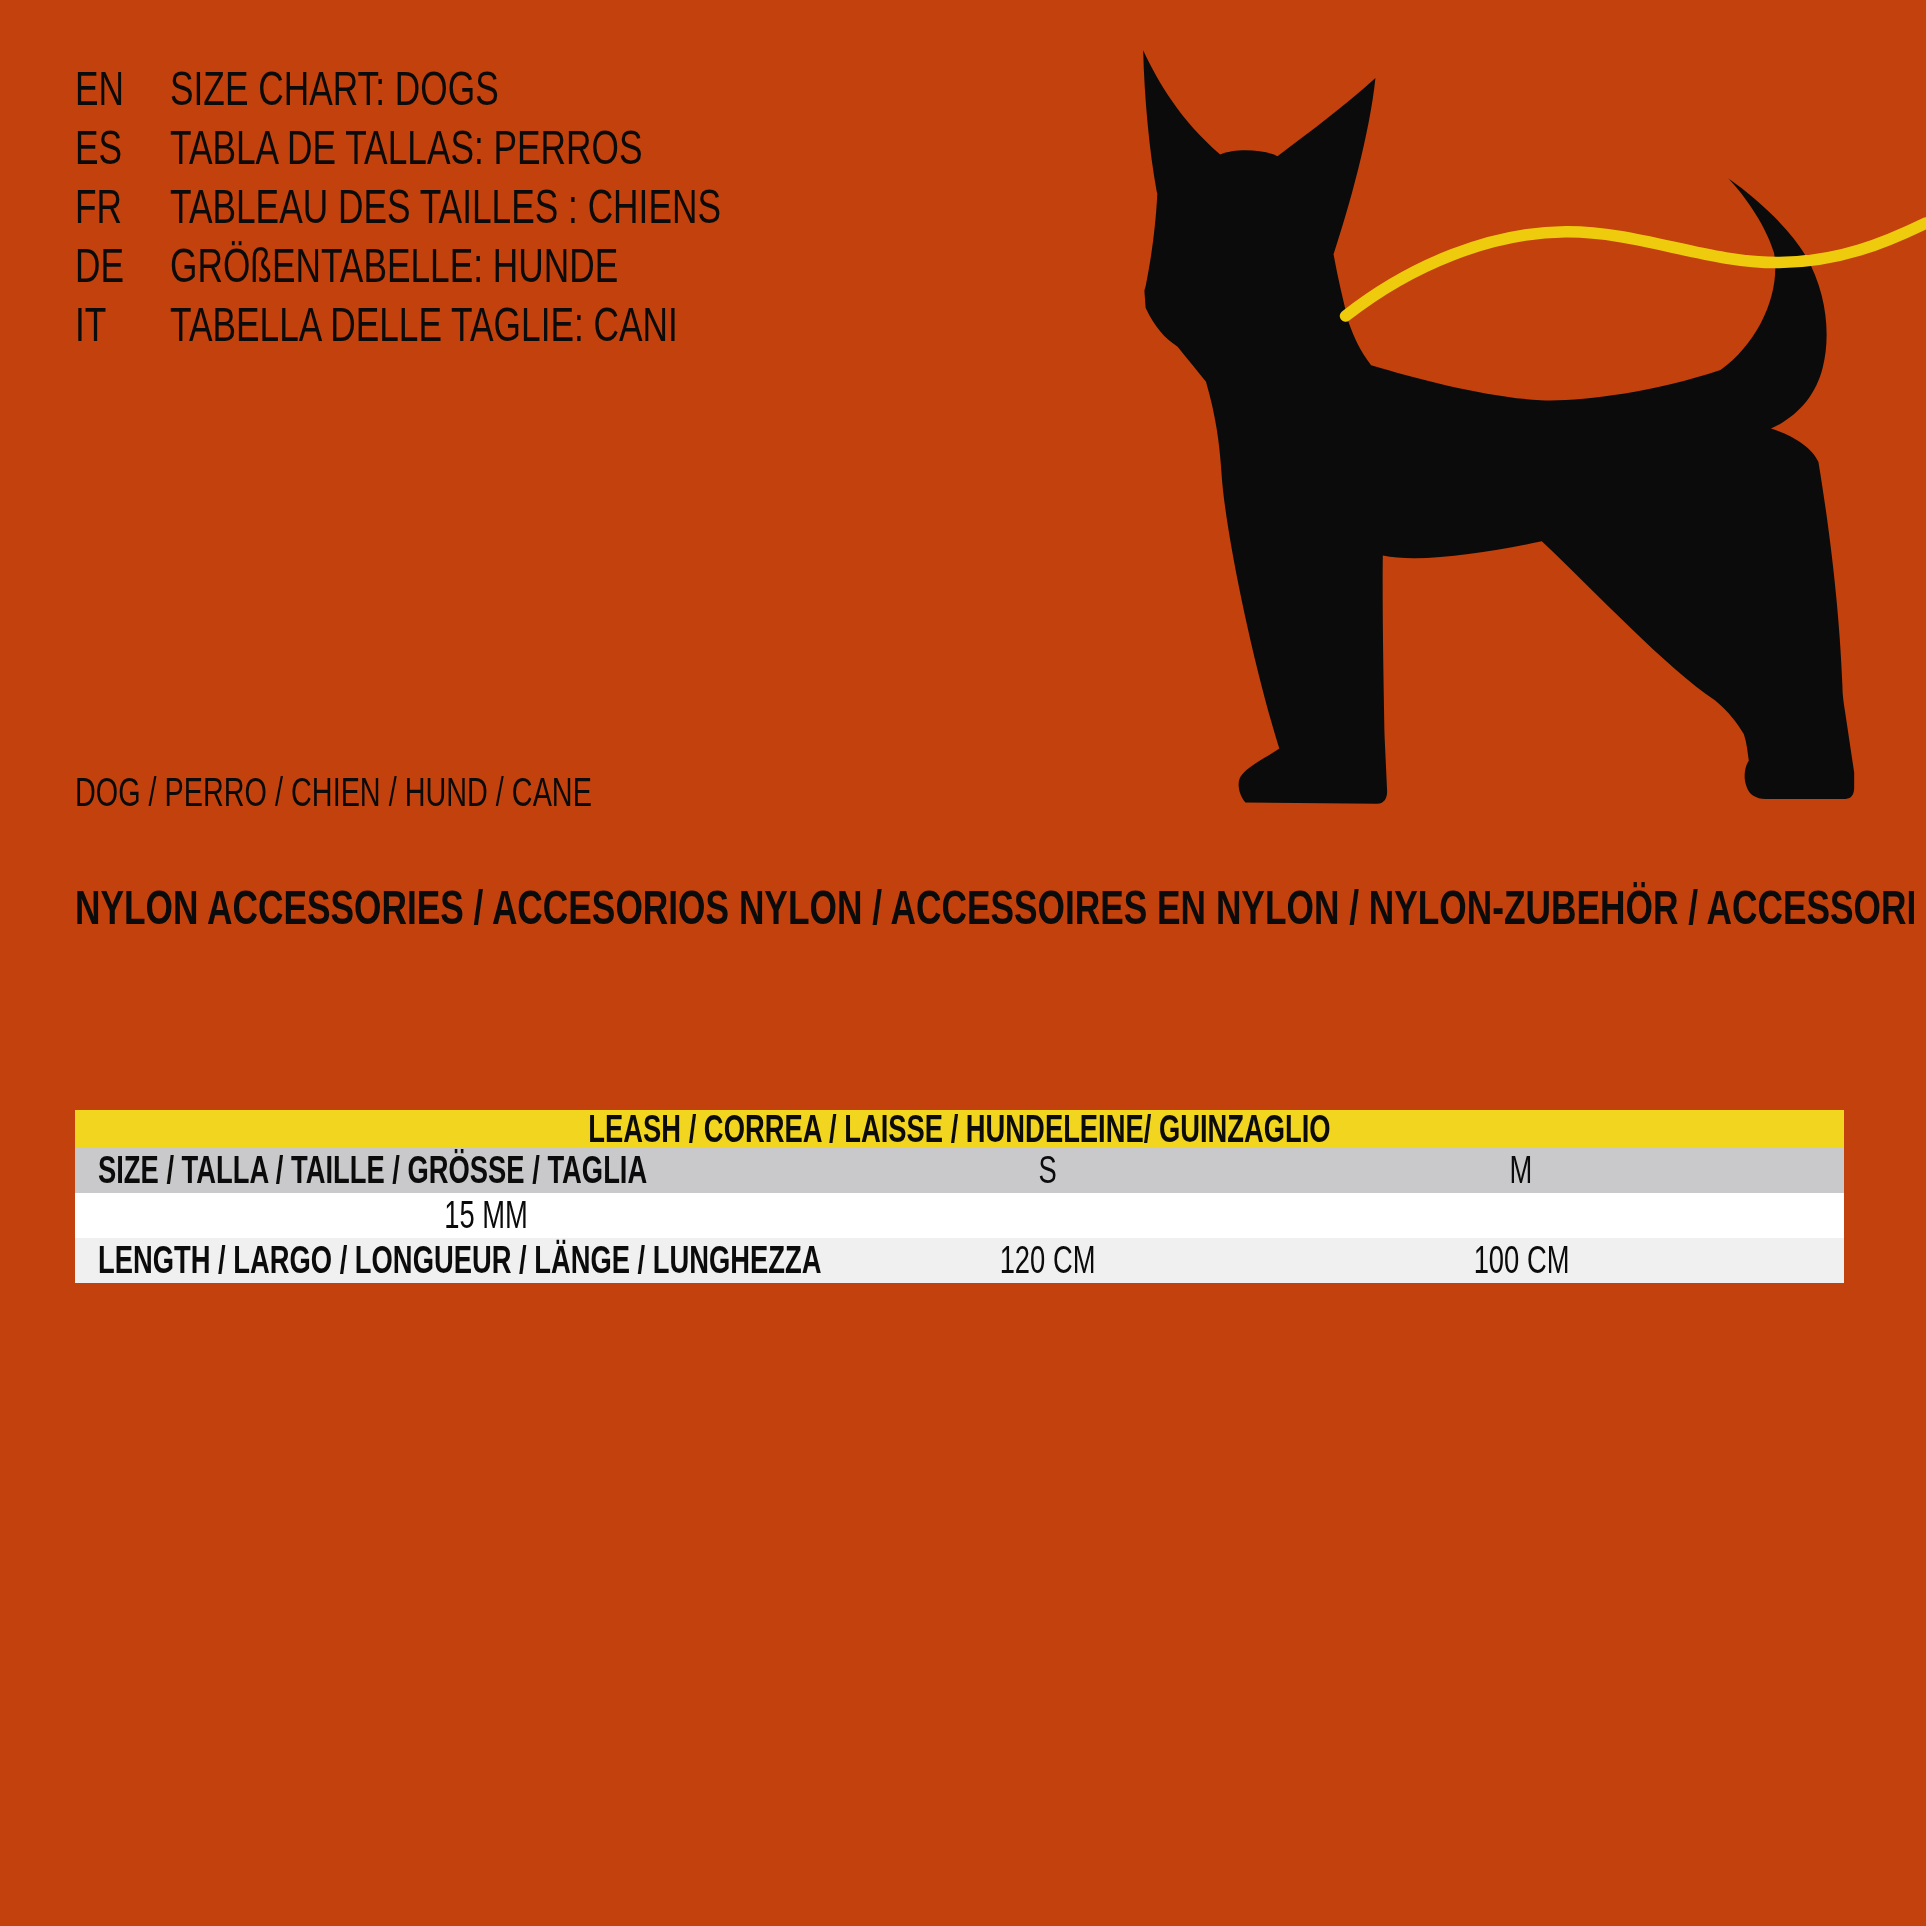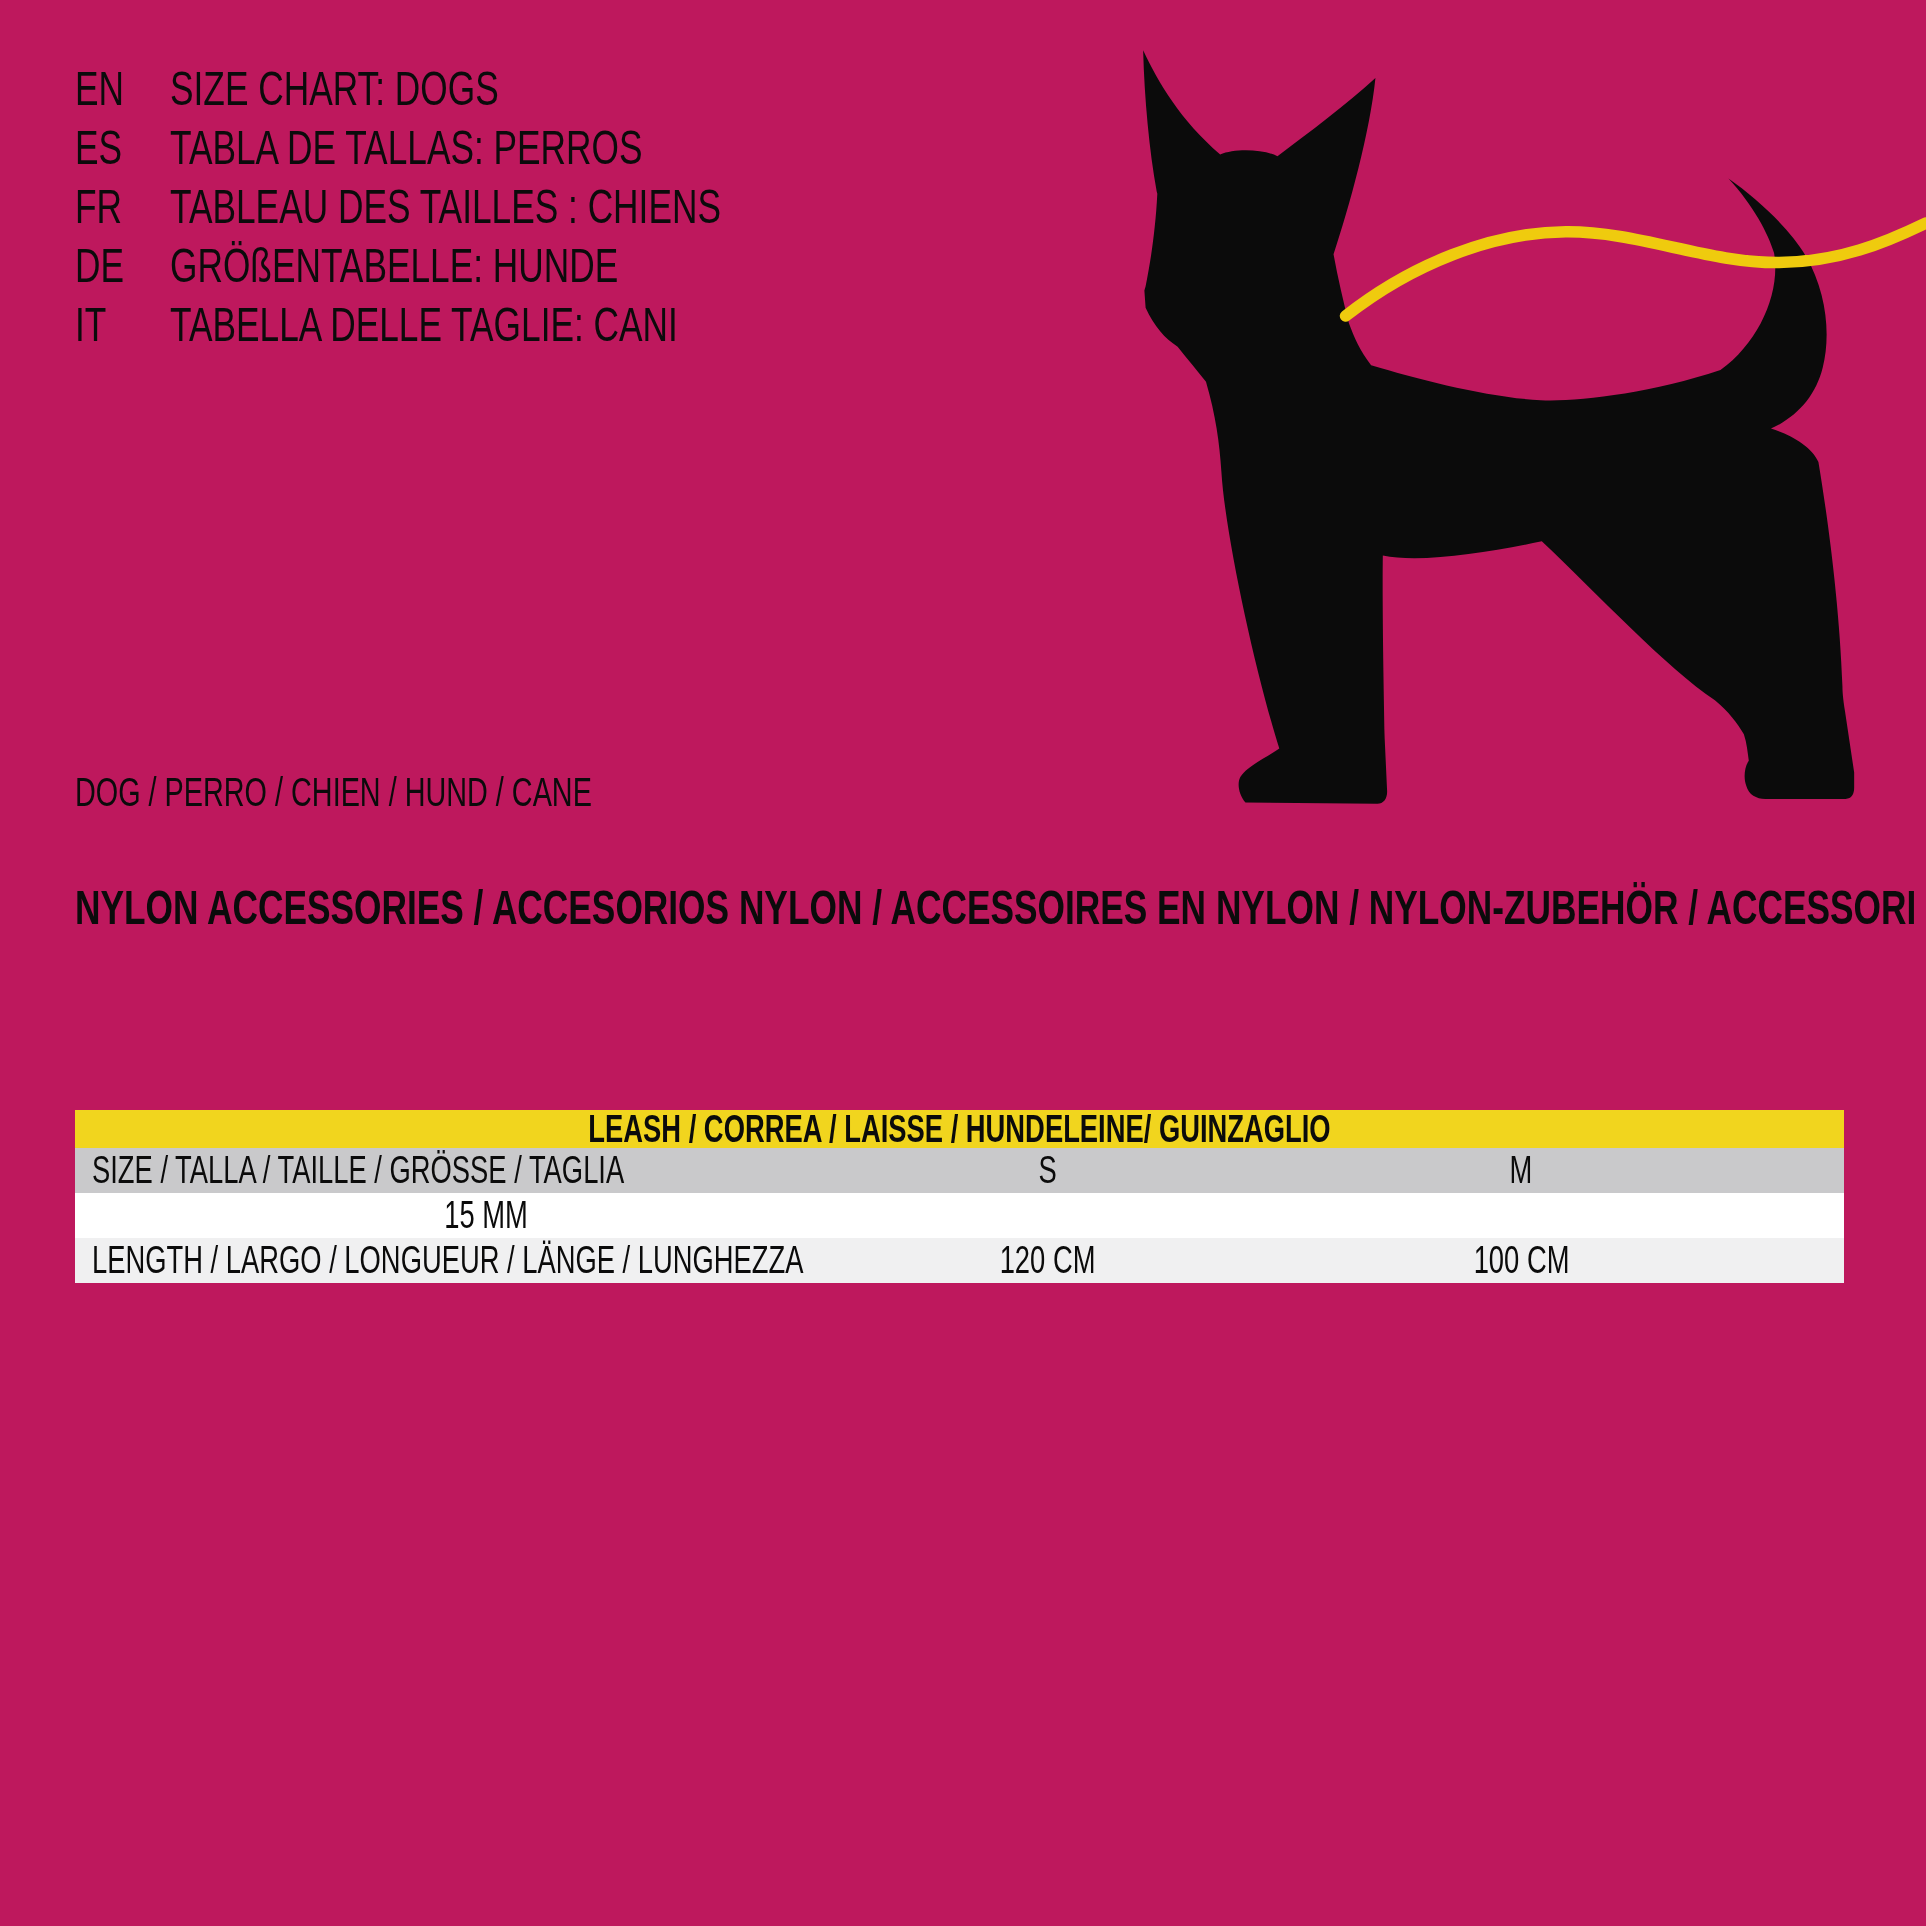--- a/index.html
+++ b/index.html
@@ -1,17 +1,17 @@
 <!DOCTYPE html>
 <html style="font-size:10px"><head>
 <meta charset="utf-8">
 <style>
   html,body { margin:0; padding:0; background:#ffffff; }
   .canvas {
-    position:relative; width:1926px; height:1926px; background:#be185d;
+    position:relative; width:1926px; height:1926px; background:#c2410c;
     font-family:"Liberation Sans","DejaVu Sans",sans-serif; color:#0b0b0b;
     overflow:hidden;
   }
   .cond  { display:inline-block; transform:scaleX(0.72); transform-origin:0 50%; white-space:nowrap; }
   .cond-c{ display:inline-block; transform:scaleX(0.72); transform-origin:50% 50%; white-space:nowrap; }
 
   .lang-block { position:absolute; left:75px; top:59px; }
   .lang-row { position:relative; height:59px; font-size:49px; line-height:59px; }
   .lang-code  { position:absolute; left:0; top:0; }
   .lang-title { position:absolute; left:95px; top:0; }
@@ -31,21 +31,21 @@
   .size-table { position:absolute; left:75px; top:1110px; width:1769px; }
   .t-header {
     height:38px; display:flex; align-items:center; justify-content:center;
     font-size:38px; font-weight:bold;
   }
   .t-row {
     height:45px; display:grid; grid-template-columns:46.5% 17% 36.5%;
     align-items:center; font-size:38px;
   }
   .t-row.last { height:45px; }
-  .t-label { padding-left:17px; }
+  .t-label { padding-left:23px;font-weight:bold; }
   .t-val { text-align:center; }
 </style>
 </head>
 <body>
 
 <div class="canvas">
 
   <section class="lang-block">
     <div class="lang-row">
       <span class="lang-code cond">EN</span>

